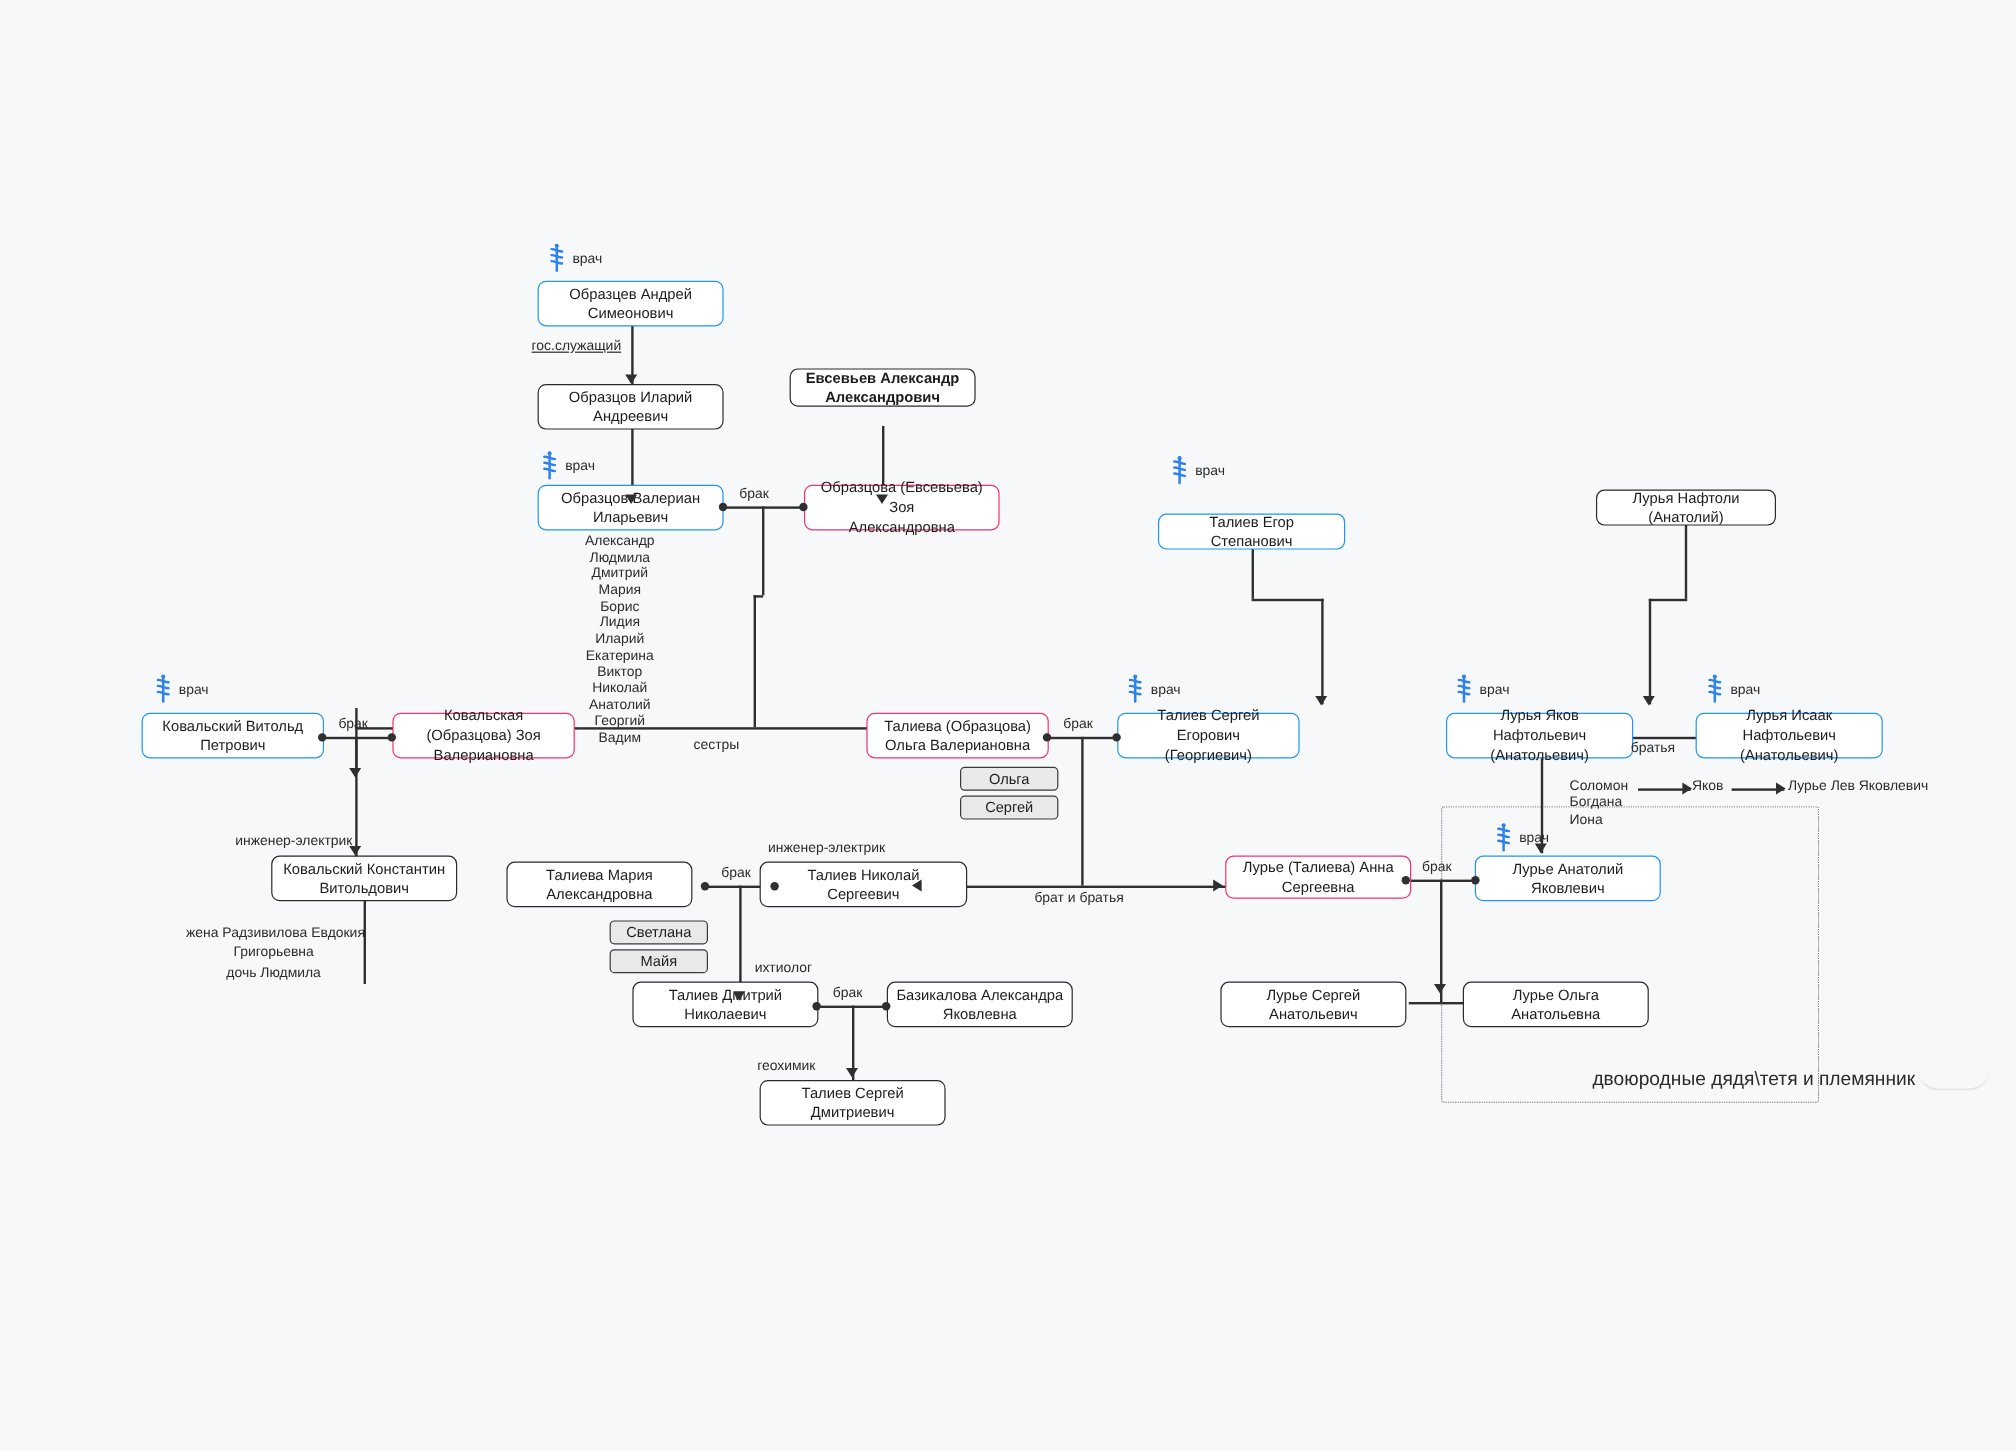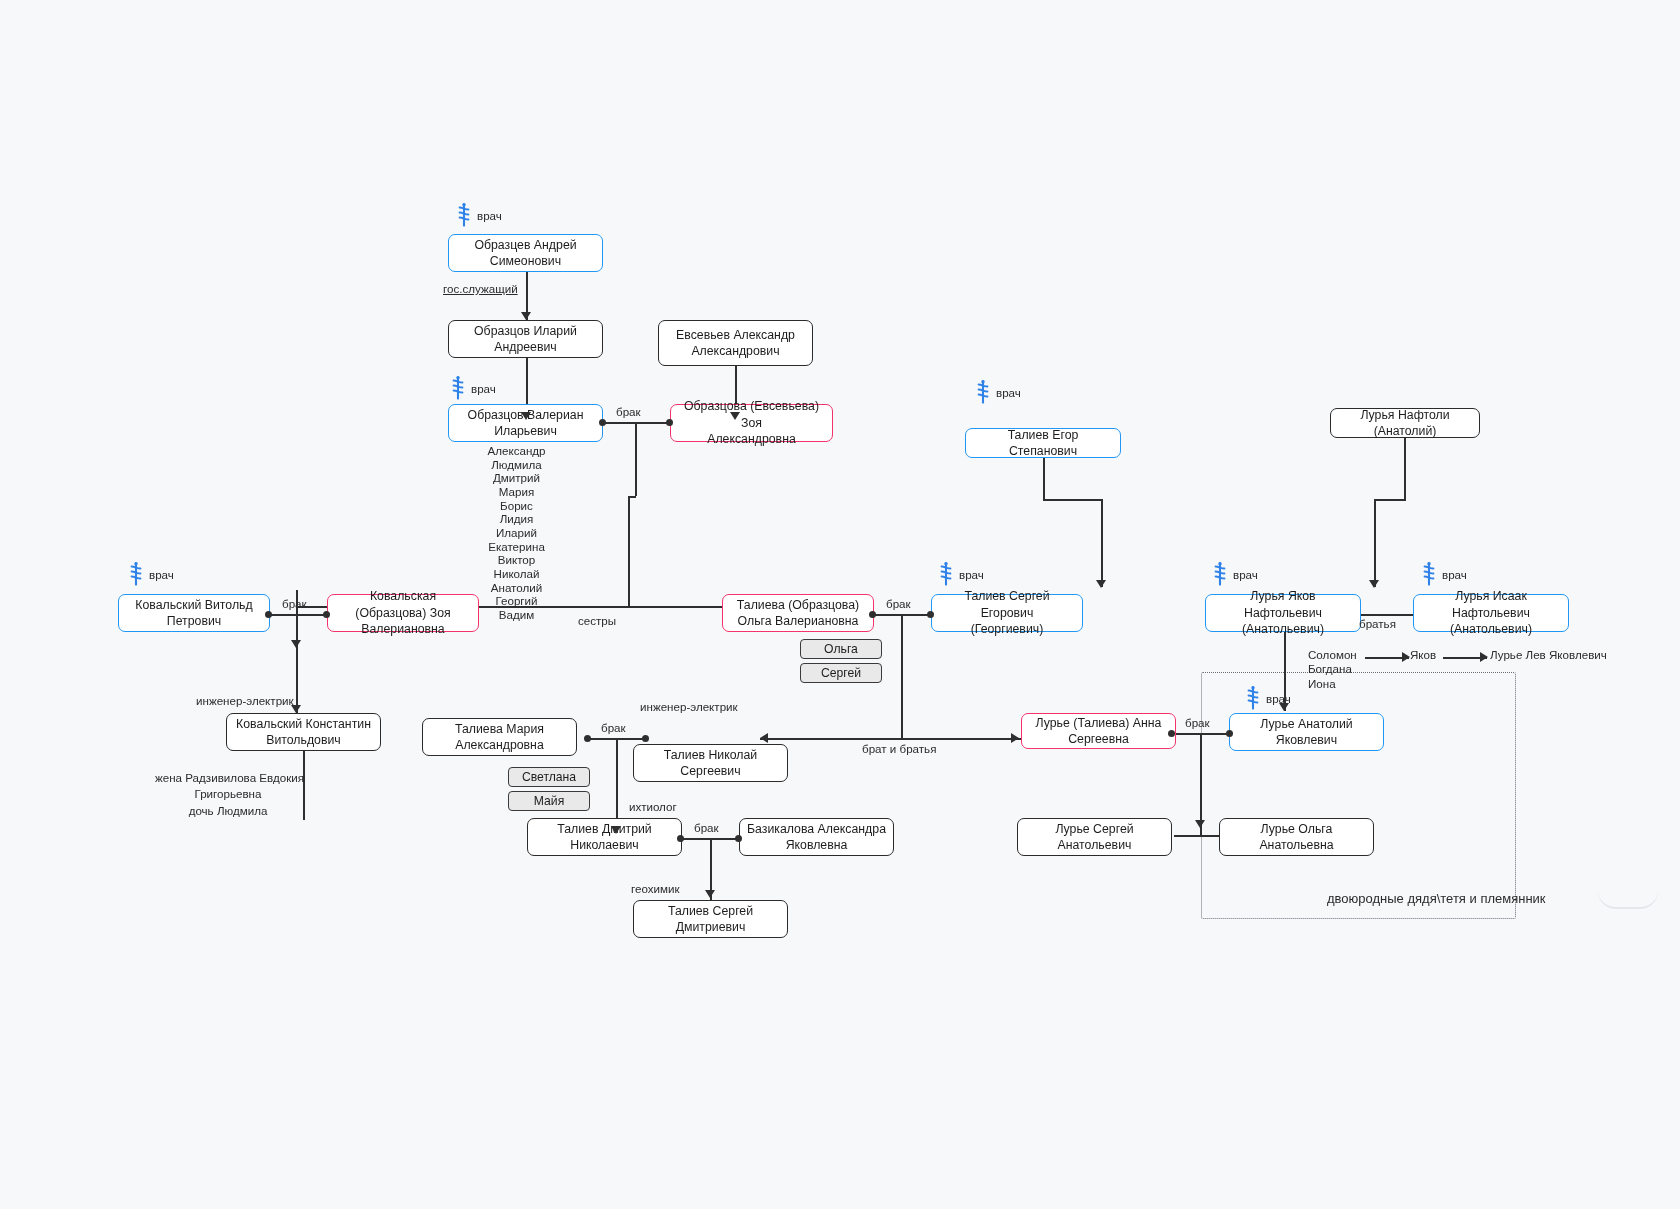--- a/index.html
+++ b/index.html
@@ -69,21 +69,21 @@
   .doc svg{display:block;}
   .doc .t{font-size:11.6px;color:#2b2b2b;}
 
   
   .dotted{
     position:absolute;
     border:1.8px dotted #6d6d77;
     border-radius:2px;
     z-index:0;
   }
-  .dotted-lbl{position:absolute;font-size:13px;color:#2b2b2b;z-index:6;}
+  .dotted-lbl{position:absolute;font-size:16px;color:#2b2b2b;z-index:6;}
 
   .wmark{position:absolute;right:22px;bottom:300px;width:60px;height:16px;
          border-bottom:2px solid #e4e6ea;border-radius:0 0 40px 40px;z-index:0;}
 </style>
 </head>
 <body>
 
 <div id="canvas">
 
   <div class="wmark"></div>
@@ -260,21 +260,21 @@
   <div class="node male" style="left:448px;top:234px;width:155px;height:38px;">
     <div><span>Образцев Андрей</span><br>
          <span>Симеонович</span></div>
   </div>
 
   <div class="node" style="left:448px;top:320px;width:155px;height:38px;">
     <div><span>Образцов Иларий</span><br>
          <span>Андреевич</span></div>
   </div>
 
-  <div class="node" style="left:658px;top:320px;width:155px;height:46px;">
+  <div class="node" style="left:658px;top:307px;width:155px;height:32px;font-weight:bold;">
     <div><span>Евсевьев Александр</span><br>
          <span>Александрович</span></div>
   </div>
 
   <div class="node male" style="left:448px;top:404px;width:155px;height:38px;">
     <div><span>Образцов Валериан</span><br>
          <span>Иларьевич</span></div>
   </div>
 
   <div class="node female" style="left:670px;top:404px;width:163px;height:38px;">
@@ -323,21 +323,21 @@
   <div class="node" style="left:226px;top:713px;width:155px;height:38px;">
     <div><span>Ковальский Константин</span><br>
          <span>Витольдович</span></div>
   </div>
 
   <div class="node" style="left:422px;top:718px;width:155px;height:38px;">
     <div><span>Талиева Мария</span><br>
          <span>Александровна</span></div>
   </div>
 
-  <div class="node" style="left:633px;top:744px;width:155px;height:38px;">
+  <div class="node" style="left:633px;top:718px;width:173px;height:38px;">
     <div><span>Талиев Николай</span><br>
          <span>Сергеевич</span></div>
   </div>
 
   <div class="node female" style="left:1021px;top:713px;width:155px;height:36px;">
     <div><span>Лурье (Талиева) Анна</span><br>
          <span>Сергеевна</span></div>
   </div>
 
   <div class="node male" style="left:1229px;top:713px;width:155px;height:38px;">

